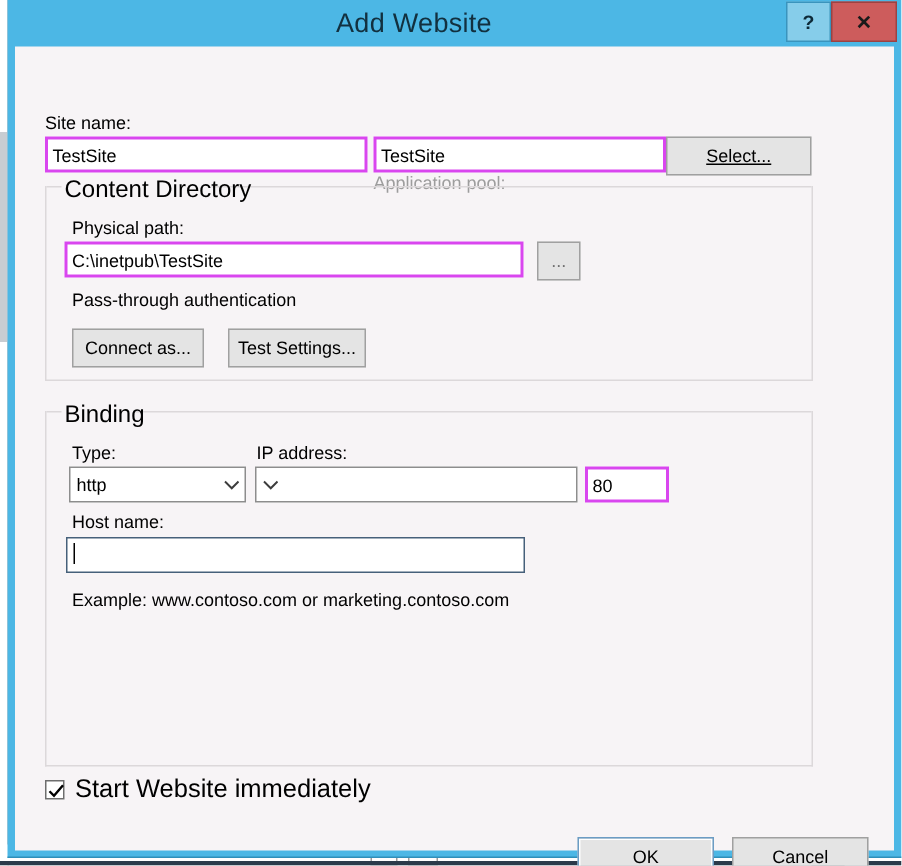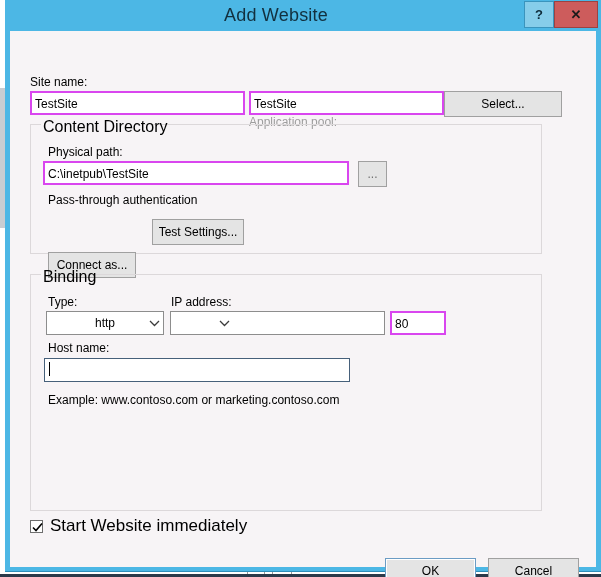--- a/index.html
+++ b/index.html
@@ -205,21 +205,20 @@
   .combo {
     position: absolute;
     box-sizing: border-box;
     background: #ffffff;
     border: 1px solid #8d8d8d;
     height: 24px;
     font-size: 12px;
     color: #000000;
     display: flex;
     align-items: center;
-    padding-left: 44px;
   }
   .combo-text {
     padding-left: 4px;
     flex: 1;
     white-space: nowrap;
     overflow: hidden;
   }
   .combo-arrow {
     width: 18px;
     height: 22px;
@@ -285,37 +284,37 @@
 
   <div id="dialog-body">
 
     <div class="field-label" style="left:20px; top:44px;">Site name:</div>
     <div class="field-label disabled" style="left:239px; top:44px;margin-top:40px;">Application pool:</div>
 
     <div class="text-input" id="site-name-input" style="left:20px; top:60px; width:215px;">TestSite</div>
 
     <div class="text-input" id="application-pool-input" style="left:239px; top:60px; width:195px;">TestSite</div>
 
-    <div class="push-button" id="select-button" style="left:434px; top:60px; width:118px; height:26px;">Select...</div>
+    <div class="push-button" id="select-button" style="left:434px; top:60px; width:97px; height:26px;text-decoration:underline;">Select...</div>
 
     <div class="group-box" style="left:20px; top:93px; width:512px; height:130px;">
       <div class="group-top-left" style="width:10px;"></div>
       <div class="group-top-right" style="width:400px;"></div>
     </div>
     <div class="group-title" style="left:33px; top:87px;">Content Directory</div>
 
     <div class="field-label" style="left:38px; top:114px;">Physical path:</div>
 
     <div class="text-input" id="physical-path-input" style="left:33px; top:130px; width:306px;">C:\inetpub\TestSite</div>
 
     <div class="push-button" id="browse-button" style="left:348px; top:130px; width:29px; height:26px; color:#707070;">...</div>
 
     <div class="static-text" style="left:38px; top:162px;">Pass-through authentication</div>
 
-    <div class="push-button" id="connect-as-button" style="left:38px; top:188px; width:88px; height:26px;margin-top:33px;">Connect as...</div>
+    <div class="push-button" id="connect-as-button" style="left:38px; top:188px; width:88px; height:26px;">Connect as...</div>
 
     <div class="push-button" id="test-settings-button" style="left:142px; top:188px; width:92px; height:26px;">Test Settings...</div>
 
     <div class="group-box" style="left:20px; top:243px; width:512px; height:237px;">
       <div class="group-top-left" style="width:10px;"></div>
       <div class="group-top-right" style="width:451px;"></div>
     </div>
     <div class="group-title" style="left:33px; top:237px;">Binding</div>
 
     <div class="field-label" style="left:38px; top:264px;">Type:</div>

